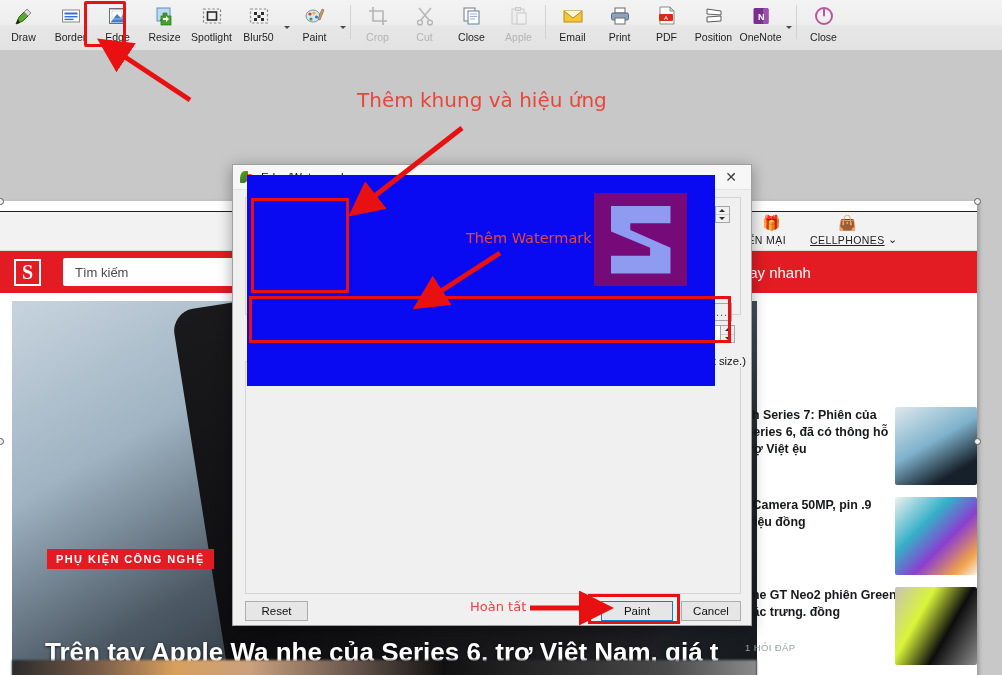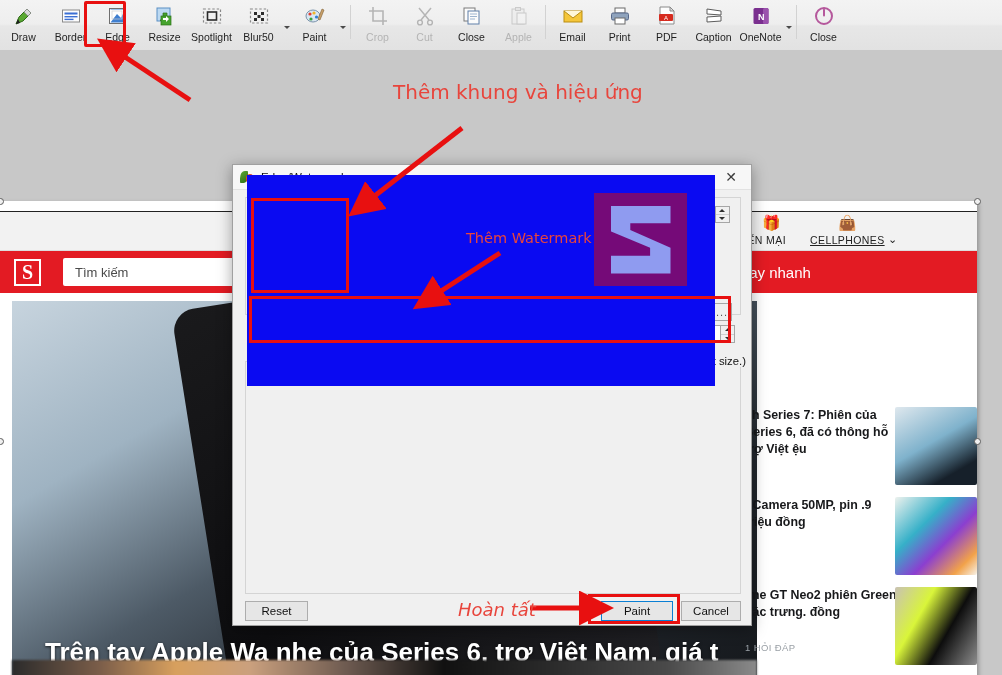--- a/index.html
+++ b/index.html
@@ -404,21 +404,21 @@
     <span class="lbl">PDF</span>
   </div>
 
   <div class="tb-item">
     <span class="ic">
       <svg width="22" height="22" viewBox="0 0 22 22">
         <path d="M4 4 L18 6 L18 10 L4 9 Z" fill="#fff" stroke="#5c5c5c"></path>
         <path d="M4 12 L18 11 L18 16 L4 17 Z" fill="#fff" stroke="#5c5c5c"></path>
       </svg>
     </span>
-    <span class="lbl">Caption</span>
+    <span class="lbl">Position</span>
   </div>
 
   <div class="tb-item">
     <span class="ic">
       <svg width="22" height="22" viewBox="0 0 22 22">
         <rect x="3.5" y="3" width="15" height="16" rx="1.5" fill="#7a2f8f"></rect>
         <rect x="13" y="3" width="5.5" height="16" rx="1.5" fill="#9b52ad"></rect>
         <text x="8" y="15" font-size="9" fill="#fff" font-family="sans-serif" font-weight="bold">N</text>
       </svg>
     </span>
@@ -468,20 +468,21 @@
       <div class="hero">
         <div class="phone"></div>
         <span class="ph-amber" style="left:360px;top:52px;">Tất cả đồng hồ</span>
         <span class="ph-g" style="left:335px;top:68px;font-size:19px;">Apple Watch c</span>
         <span class="ph-g" style="left:330px;top:92px;font-size:19px;">Nhật Trường</span>
         <span class="ph-amber" style="left:300px;top:140px;font-size:9px;color:#bdbdbd;">Một đồng hồ của tôi</span>
         <div class="wface" style="left:268px;top:165px;width:66px;height:72px;"></div>
         <div class="wface" style="left:350px;top:178px;width:66px;height:72px;"></div>
         <div class="wface" style="left:432px;top:190px;width:66px;height:72px;background:#0a2a3a;"></div>
         <div class="wface" style="left:514px;top:202px;width:66px;height:72px;background:#0d3042;"></div>
+        <span class="hero-tag">PHỤ KIỆN CÔNG NGHỆ</span>
         <span class="hero-title">Trên tay Apple Wa nhẹ của Series 6, trợ Việt Nam, giá t</span>
       </div>
 
       <div class="rail">
         <div class="rail-item" style="top:18px;">
           <span class="rail-txt">ch Series 7: Phiên của Series 6, đã có thông hỗ trợ Việt ệu</span>
           <span class="rail-thumb" style="background:linear-gradient(150deg,#dfe8ee,#7fb2cc 45%,#16202a 80%);"></span>
         </div>
         <div class="rail-item" style="top:108px;">
           <span class="rail-txt">: Camera 50MP, pin .9 triệu đồng</span>
@@ -639,15 +640,15 @@
 
   <line x1="190" y1="100" x2="122" y2="55" stroke="#e81010" stroke-width="5" marker-end="url(#ah)"></line>
 
   <line x1="462" y1="128" x2="372" y2="198" stroke="#e81010" stroke-width="5" marker-end="url(#ah)"></line>
 
   <line x1="500" y1="253" x2="438" y2="293" stroke="#e81010" stroke-width="5" marker-end="url(#ah)"></line>
 
   <line x1="530" y1="608" x2="584" y2="608" stroke="#e81010" stroke-width="5" marker-end="url(#ah)"></line>
 </svg>
 
-<span class="anno-text" style="left:357px;top:80px;font-size:20px;margin-left:36px;">Thêm khung và hiệu ứng</span>
+<span class="anno-text" style="left:357px;top:88px;font-size:20px;">Thêm khung và hiệu ứng</span>
 <span class="anno-text" style="left:466px;top:230px;font-size:14.5px;">Thêm Watermark</span>
-<span class="anno-text" style="left:458px;top:599px;font-size:18px;font-style:italic;">Hoàn tất</span>
+<span class="anno-text" style="left:470px;top:599px;font-size:13px;">Hoàn tất</span>
 
 </body></html>

